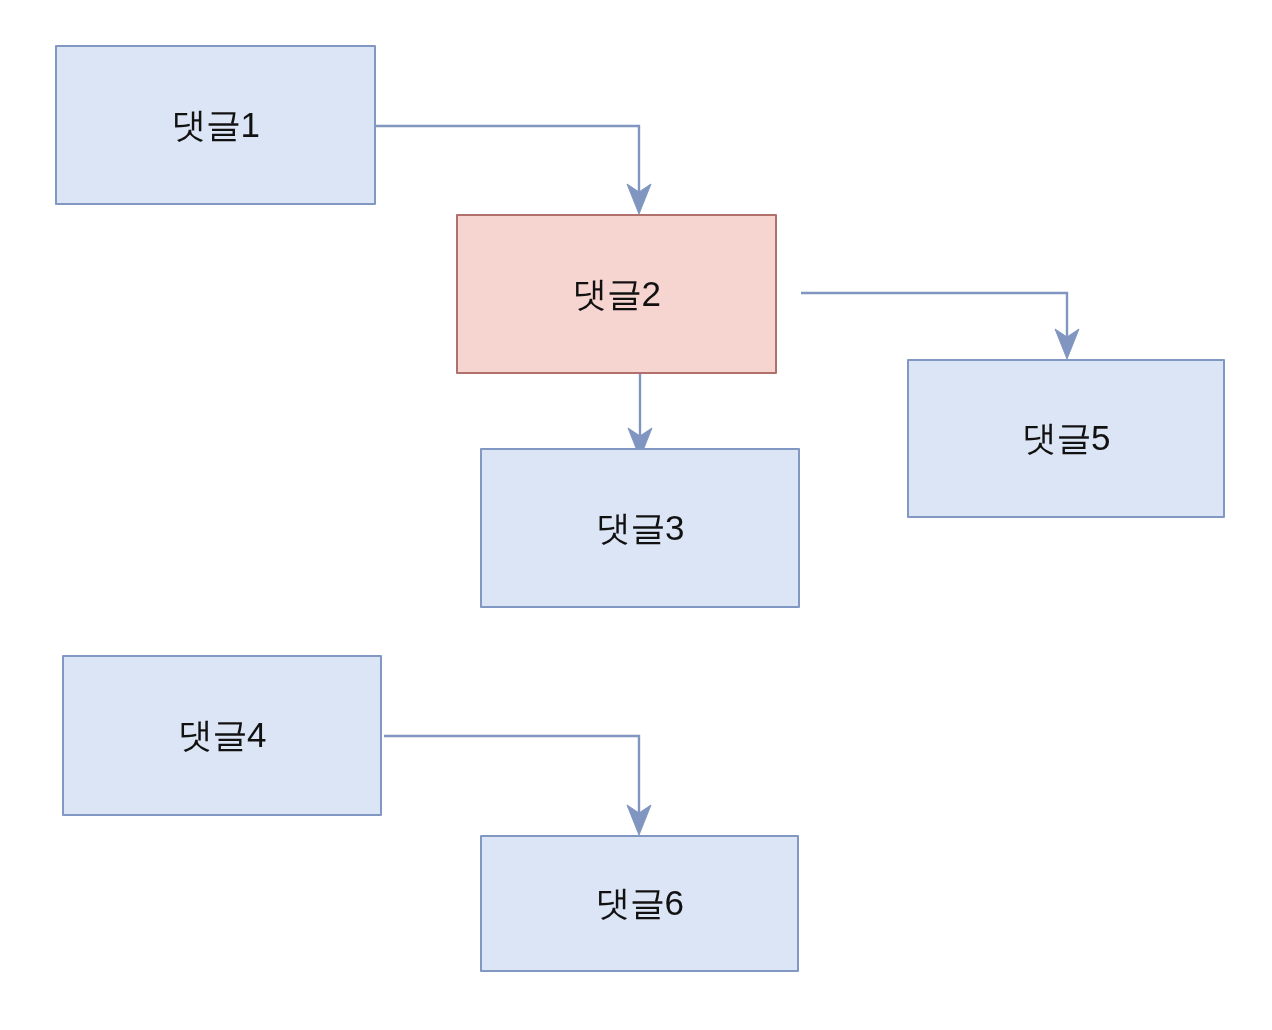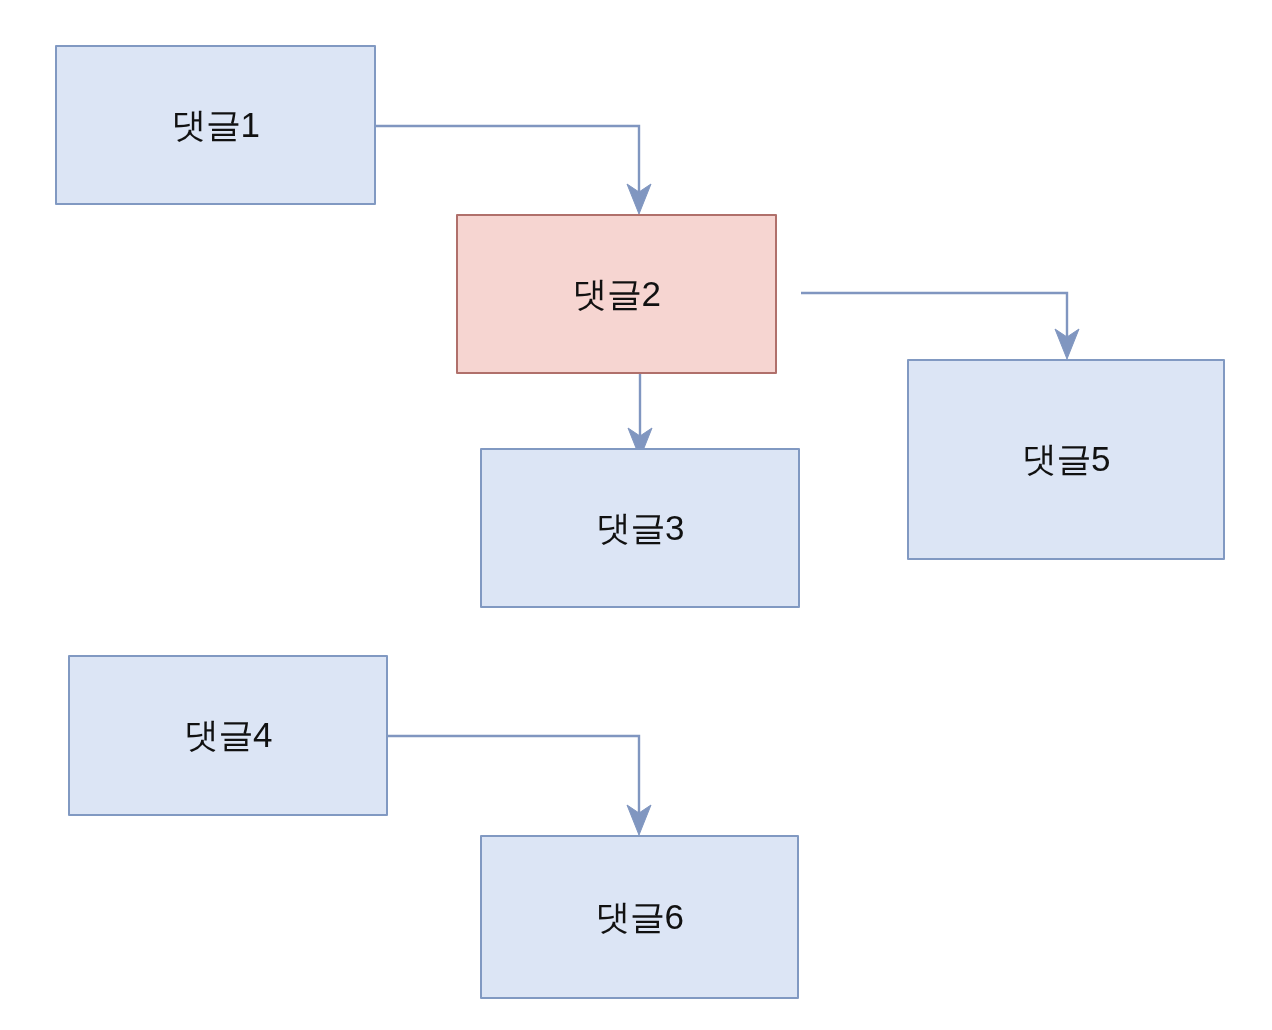--- a/index.html
+++ b/index.html
@@ -82,24 +82,24 @@
   <div id="node-layer">
       <div class="node blue" style="left: 55px; top: 45px; width: 321px; height: 160px;">
         <span class="node-label">댓글1</span>
       </div>
       <div class="node pink" style="left: 456px; top: 214px; width: 321px; height: 160px;">
         <span class="node-label">댓글2</span>
       </div>
       <div class="node blue" style="left: 480px; top: 448px; width: 320px; height: 160px;">
         <span class="node-label">댓글3</span>
       </div>
-      <div class="node blue" style="left: 68px; top: 655px; width: 320px; height: 161px;">
+      <div class="node blue" style="left: 62px; top: 655px; width: 320px; height: 161px;">
         <span class="node-label">댓글4</span>
       </div>
-      <div class="node blue" style="left: 907px; top: 359px; width: 318px; height: 201px;">
+      <div class="node blue" style="left: 907px; top: 359px; width: 318px; height: 159px;">
         <span class="node-label">댓글5</span>
       </div>
-      <div class="node blue" style="left: 480px; top: 835px; width: 319px; height: 164px;">
+      <div class="node blue" style="left: 480px; top: 835px; width: 319px; height: 137px;">
         <span class="node-label">댓글6</span>
       </div>
     </div>
 
 </div>
 
 </body></html>

